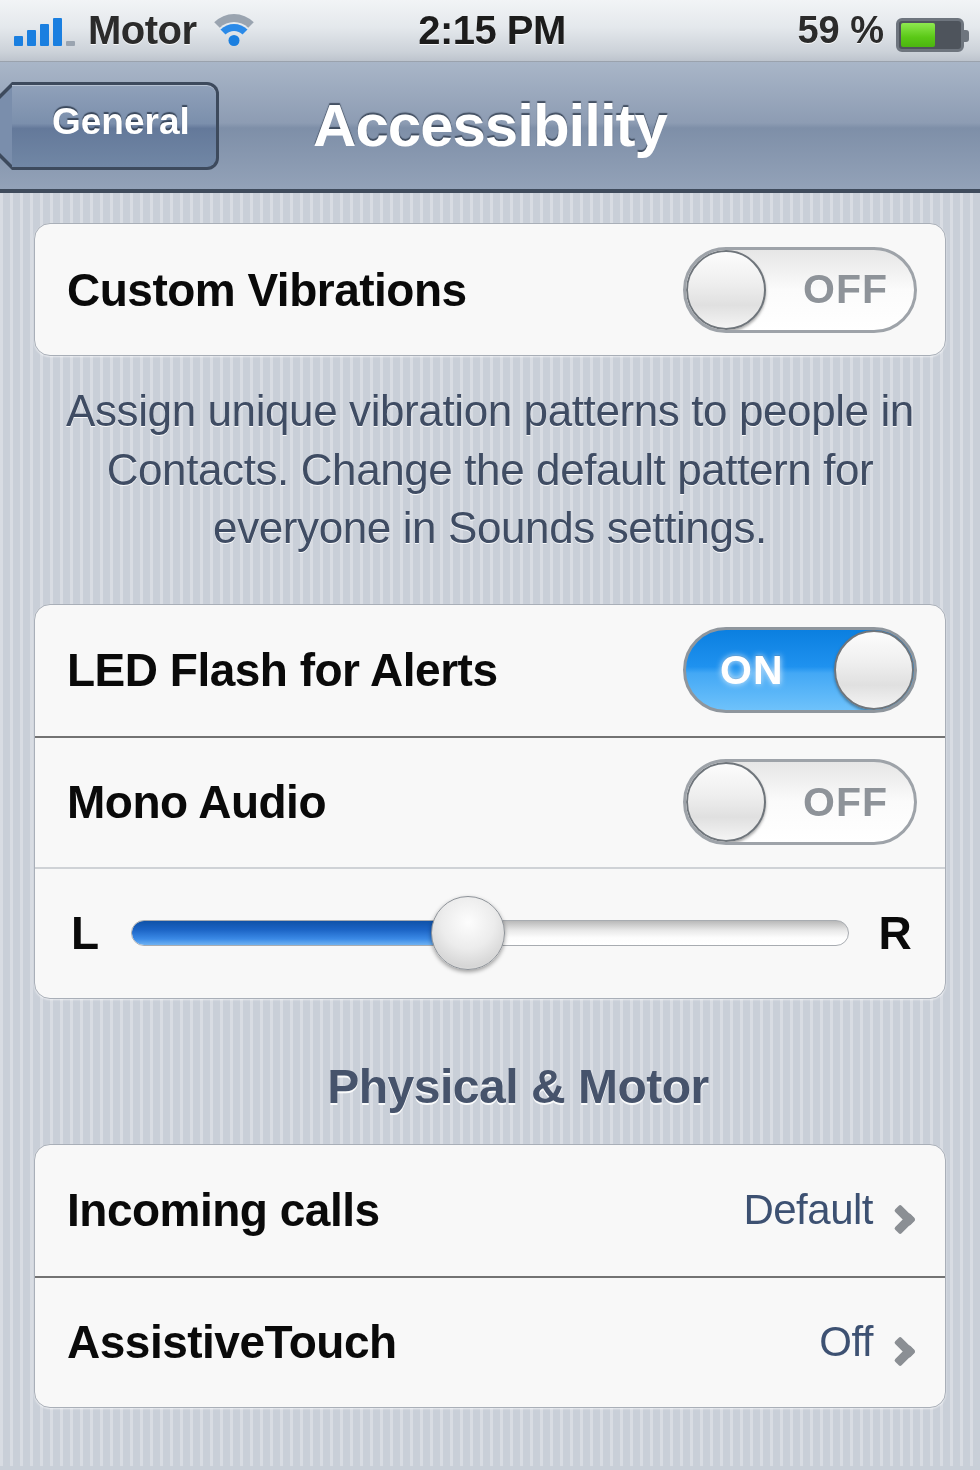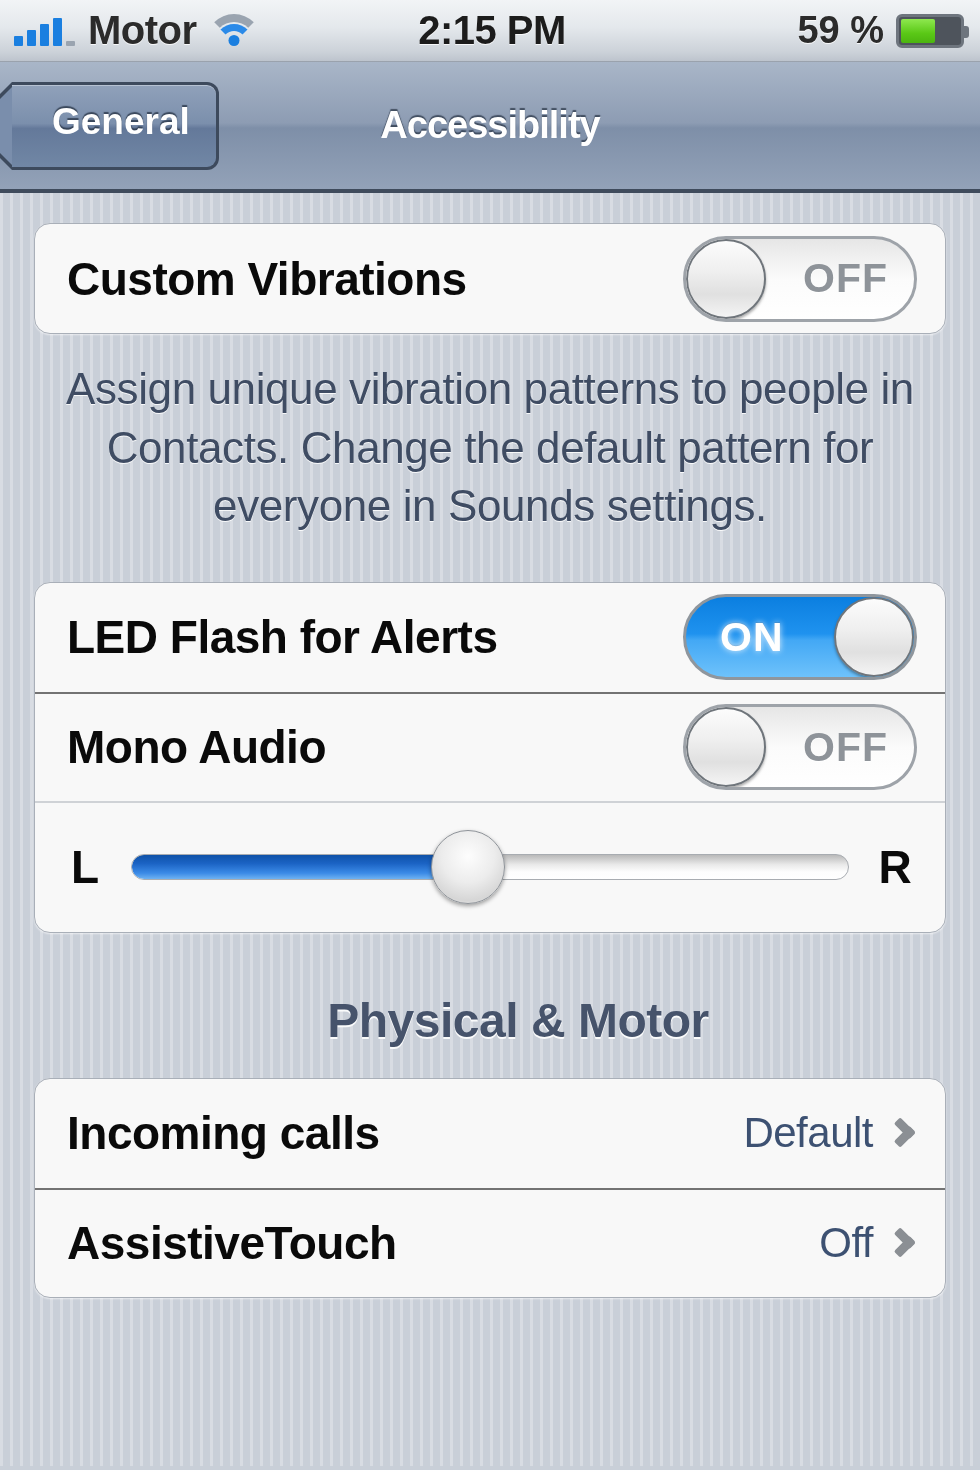--- a/index.html
+++ b/index.html
@@ -91,21 +91,21 @@
     font-size: 40px;
     font-weight: bold;
     color: #1c1c1c;
     letter-spacing: -0.5px;
     text-shadow: 0 1px 0 rgba(255,255,255,0.8);
     pointer-events: none;
   }
   .sb-right {
     margin-left: auto;
     display: flex;
-    align-items: center;
+    align-items: flex-end;
     gap: 12px;
     padding-right: 16px;
   }
   .battery-pct {
     font-size: 38px;
     font-weight: bold;
     color: #2b2b2b;
     text-shadow: 0 1px 0 rgba(255,255,255,0.8);
   }
   .battery {
@@ -138,21 +138,21 @@
     background: linear-gradient(to bottom, #a9b6c8 0%, #8d9cb3 48%, #7e8fa8 52%, #93a2b8 100%);
     border-bottom: 4px solid #3f4b5c;
     display: flex;
     align-items: center;
     box-sizing: border-box;
   }
   .nav-title {
     position: absolute;
     left: 0; right: 0;
     text-align: center;
-    font-size: 38px;
+    font-size: 60px;
     font-weight: bold;
     color: #ffffff;
     letter-spacing: -1px;
     text-shadow: 0 -2px 1px rgba(40,52,70,0.75);
     pointer-events: none;
   }
   .back-btn {
     position: relative;
     margin-left: 12px;
     height: 88px;
@@ -215,37 +215,37 @@
     border: 1px solid #a9afb8;
     border-radius: 16px;
     box-shadow: 0 1px 2px rgba(255,255,255,0.6);
     overflow: hidden;
   }
 
   .row {
     position: relative;
     display: flex;
     align-items: center;
-    height: 109px;
+    height: 131px;
     padding: 0 28px 0 32px;
     box-sizing: border-box;
   }
   .row + .row { border-top: 2px solid #737373; }
 
   .row-label {
     font-size: 46px;
     font-weight: bold;
     color: #0a0a0a;
     letter-spacing: -0.5px;
     white-space: nowrap;
   }
   .row-right {
     margin-left: auto;
     display: flex;
-    align-items: flex-start;
+    align-items: flex-end;
     gap: 22px;
   }
   .row-value {
     font-size: 42px;
     color: #3d5172;
     letter-spacing: -0.5px;
   }
   .chevron {
     width: 22px; height: 38px;
     position: relative;

